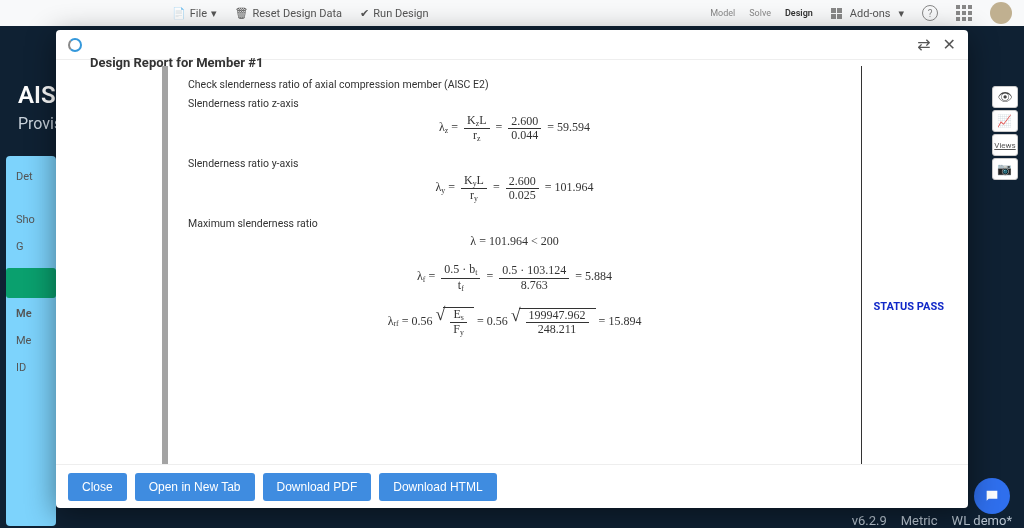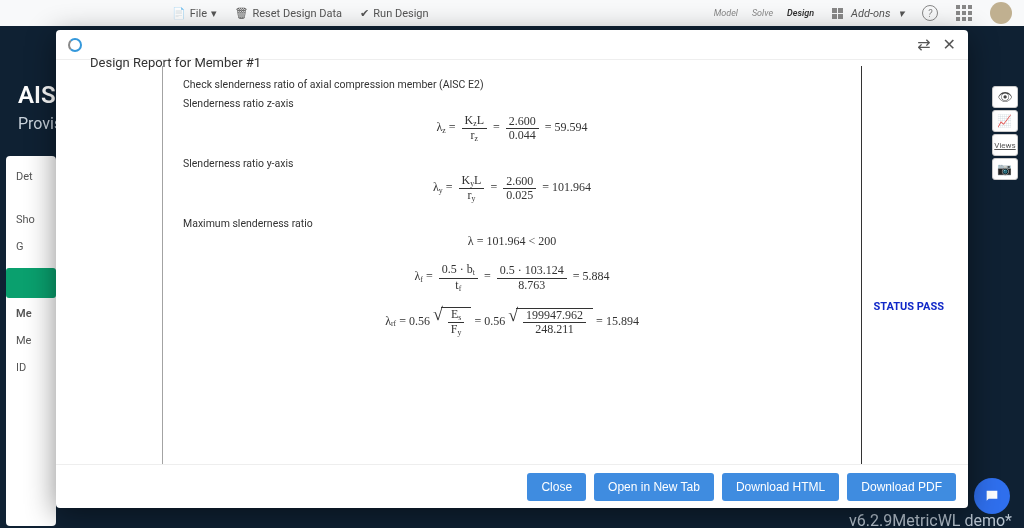--- a/index.html
+++ b/index.html
@@ -1,62 +1,62 @@
 <!DOCTYPE html>
 <html><head>
 <meta charset="utf-8">
 <style>
   html,body{margin:0;padding:0;width:1024px;height:528px;font-family:-apple-system,BlinkMacSystemFont,"Segoe UI",Roboto,Arial,sans-serif;background:#0d1b2a;color:#333;overflow:hidden;}
   *{box-sizing:border-box;}
   .toolbar{position:absolute;top:0;left:0;right:0;height:26px;background:#f8f9fa;display:flex;align-items:center;padding:0 12px;font-size:11px;color:#555;}
   .toolbar-left{display:flex;align-items:center;gap:18px;margin-left:160px;}
   .tbtn{display:flex;align-items:center;gap:4px;}
-  .toolbar-right{margin-left:auto;display:flex;align-items:center;gap:18px;font-style:italic;}
+  .toolbar-right{margin-left:auto;display:flex;align-items:center;gap:18px;}
   .mini-tabs{display:flex;gap:14px;font-size:9px;}
   .mini-tabs span{color:#888;}
   .mini-tabs span.active{color:#333;font-weight:600;}
   .avatar{width:22px;height:22px;border-radius:50%;background:#c0b090;}
   .apps{display:grid;grid-template-columns:repeat(3,4px);grid-template-rows:repeat(3,4px);gap:2px;}
   .apps i{background:#888;display:block;width:4px;height:4px;}
   .help-circle{width:16px;height:16px;border:1px solid #888;border-radius:50%;display:flex;align-items:center;justify-content:center;font-size:10px;color:#888;}
   .addons{display:flex;align-items:center;gap:8px;color:#555;}
   .addons-icon{display:grid;grid-template-columns:repeat(2,5px);grid-template-rows:repeat(2,5px);gap:1px;}
   .addons-icon i{background:#888;width:5px;height:5px;}
   .bg-panel{position:absolute;top:26px;left:0;right:0;bottom:0;background:#0f2133;color:#fff;}
   .aisc{position:absolute;top:55px;left:18px;color:#fff;font-size:24px;font-weight:600;}
   .provis{position:absolute;top:88px;left:18px;color:#c9d3dc;font-size:16px;}
-  .left-card{position:absolute;top:130px;left:6px;width:50px;height:370px;background:#ffffff;border-radius:4px;}
+  .left-card{position:absolute;top:130px;left:6px;width:50px;height:370px;background:#7dd3fc;border-radius:4px;}
   .lc-item{font-size:11px;color:#555;margin:14px 10px;}
   .green-btn{position:absolute;top:242px;left:6px;width:50px;height:30px;background:#0aa06e;border-radius:3px;}
   .right-quick{position:absolute;top:60px;right:6px;display:flex;flex-direction:column;gap:2px;}
   .qicon{width:26px;height:22px;background:#fff;border:1px solid #ccc;border-radius:3px;display:flex;align-items:center;justify-content:center;}
   .qicon span{font-size:12px;color:#444;}
   .views{font-size:8px;color:#555;text-align:center;padding:1px 0;text-decoration:underline;}
   .chat-fab{position:absolute;bottom:14px;right:14px;width:36px;height:36px;border-radius:50%;background:#2f6fed;display:flex;align-items:center;justify-content:center;}
   .chat-fab svg{width:16px;height:16px;fill:#fff;}
-  .bottombar{position:absolute;bottom:0;right:0;height:16px;display:flex;align-items:center;padding:0 12px;font-size:16px;color:#b7c3cf;text-align:right;}
+  .bottombar{position:absolute;bottom:0;right:0;height:16px;display:flex;align-items:center;gap:14px;padding:0 12px;font-size:13px;color:#b7c3cf;text-align:right;}
   .bottombar .ver{}
   .modal{position:absolute;top:30px;left:56px;right:56px;bottom:20px;background:#fff;border-radius:4px;box-shadow:0 6px 30px rgba(0,0,0,0.45);display:flex;flex-direction:column;}
   .modal-head{height:30px;display:flex;align-items:center;padding:0 12px;border-bottom:1px solid #eee;}
   .logo{width:14px;height:14px;border:2px solid #3498db;border-left-color:#888;border-radius:50%;margin-right:8px;}
-  .modal-title{font-size:13px;font-weight:400;color:#333;margin-top:36px;}
+  .modal-title{font-size:13px;font-weight:700;color:#333;margin-top:36px;}
   .modal-head-right{margin-left:auto;display:flex;gap:12px;color:#555;}
   .modal-body{flex:1;overflow:auto;padding:6px 18px 0 18px;position:relative;}
-  .report-page{margin:0 88px;border-left:1px solid #a3a3a3;border-right:1px solid #333;padding:6px 20px 40px 20px;min-height:100%;position:relative;}
+  .report-page{margin:0 88px;border-left:6px solid #a3a3a3;border-right:1px solid #333;padding:6px 20px 40px 20px;min-height:100%;position:relative;}
   .sect{font-size:10.5px;color:#333;margin:6px 0 2px;}
   .eq{font-family:"Cambria Math","Times New Roman",serif;font-size:12px;text-align:center;margin:4px 0 14px;}
   .frac{display:inline-block;vertical-align:middle;text-align:center;margin:0 3px;}
   .frac .n{display:block;border-bottom:1px solid #333;padding:0 3px;line-height:1.1;}
   .frac .d{display:block;padding:0 3px;line-height:1.1;}
   .sub{font-size:0.65em;vertical-align:-0.2em;}
   .sqrt{display:inline-flex;align-items:stretch;vertical-align:middle;}
   .sqrt .radical{font-family:serif;font-size:1.5em;line-height:0.8;margin-right:-2px;}
   .sqrt .radicand{border-top:1px solid #333;padding:0 4px;display:inline-block;}
   .status-pass{position:absolute;right:24px;top:240px;font-size:11px;font-weight:700;color:#1128c8;}
-  .modal-foot{height:44px;display:flex;align-items:center;justify-content:flex-end;gap:8px;padding:8px 12px;border-top:1px solid #eee;}
+  .modal-foot{height:44px;display:flex;align-items:center;gap:8px;padding:8px 12px;border-top:1px solid #eee;}
   .mbtn{background:#3f8ce0;color:#fff;border:none;border-radius:3px;font-size:12px;padding:7px 14px;cursor:pointer;}
 </style>
 </head>
 <body>
 
 <div class="toolbar">
   <div class="toolbar-left">
     <div class="tbtn">
       <span>📄</span>
       <span>File</span>
@@ -193,16 +193,16 @@
           </span>
         = <span>15.894</span>
       </div>
 
     </div>
   </div>
 
   <div class="modal-foot">
     <button class="mbtn">Close</button>
     <button class="mbtn">Open in New Tab</button>
+    <button class="mbtn">Download PDF</button>
     <button class="mbtn">Download HTML</button>
-    <button class="mbtn">Download PDF</button>
   </div>
 </div>
 
 </body></html>

